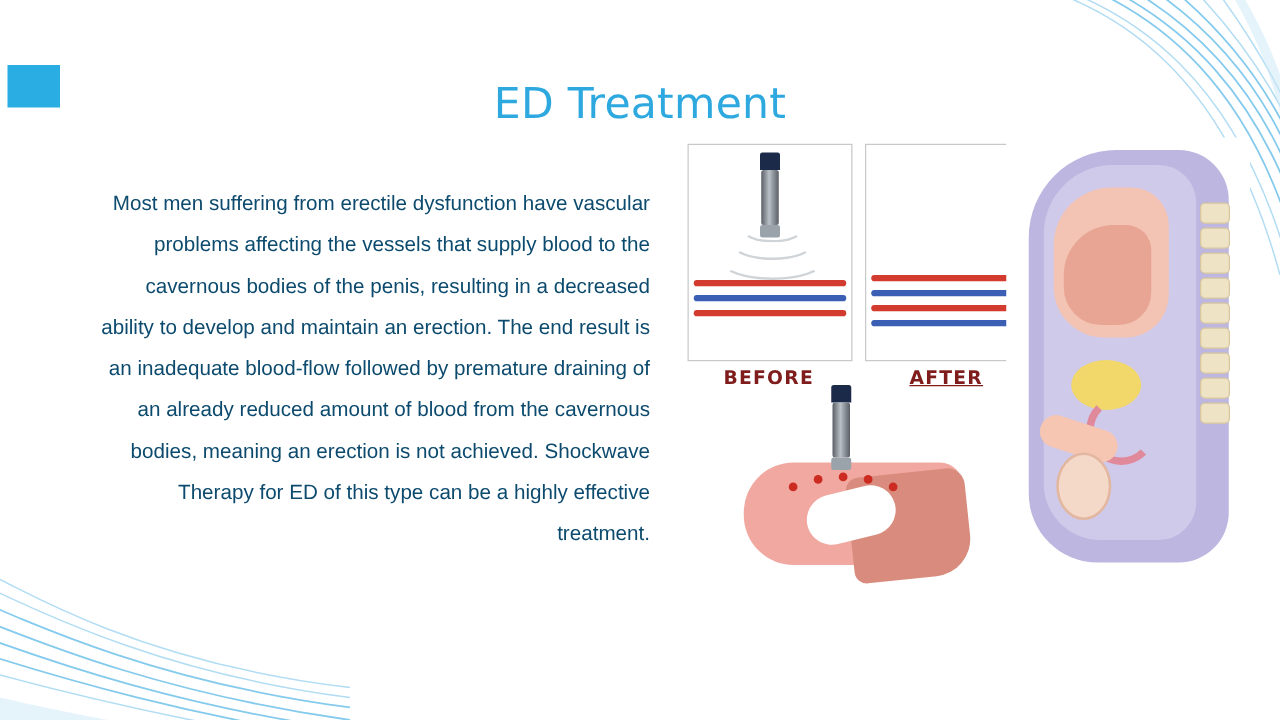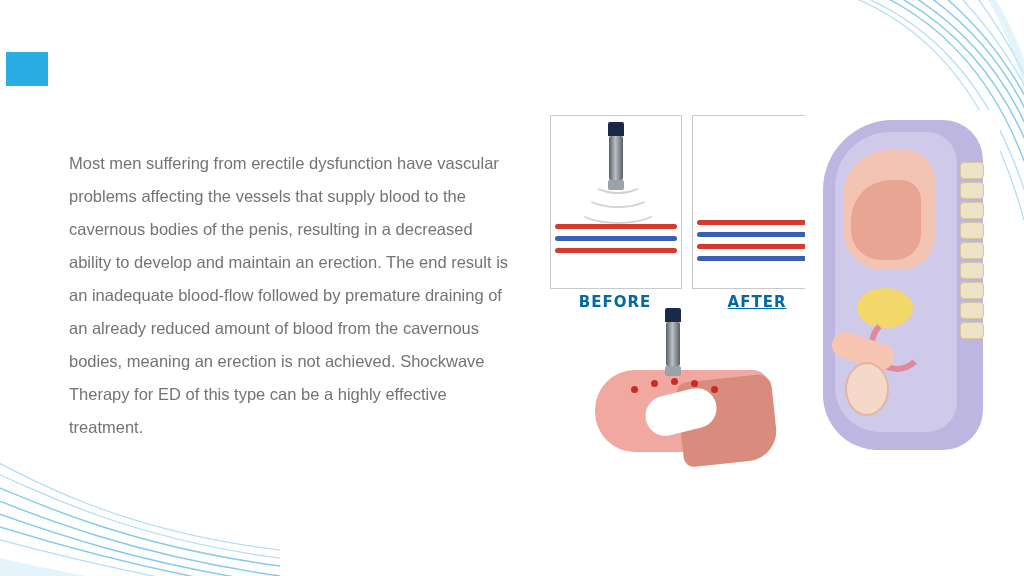--- a/index.html
+++ b/index.html
@@ -50,28 +50,28 @@
     font-size: 34px;
     color: #2ea9e0;
     font-family: "DejaVu Sans", sans-serif;
     font-weight: normal;
     letter-spacing: 0.2px;
   }
 
   
   .body-text {
     position: absolute;
-    left: 69px;
+    left: 80px;
     top: 130px;
     width: 440px;
     font-size: 16.5px;
     line-height: 33px;
-    color: #737373;
+    color: #0c4a6e;
     font-family: "Liberation Sans", sans-serif;
-    text-align: left;
+    text-align: right;
   }
 
   
   .figure {
     position: absolute;
     left: 530px;
     top: 110px;
     width: 470px;
     height: 370px;
   }
@@ -149,21 +149,21 @@
     border-radius: 50%;
   }
 
   .panel-caption {
     position: absolute;
     top: 178px;
     width: 130px;
     text-align: center;
     font-size: 15px;
     font-weight: bold;
-    color: #0369a1;
+    color: #7f1d1d;
     font-family: "DejaVu Sans", sans-serif;
     letter-spacing: 1px;
   }
   .panel-caption.before { left: 0; }
   .panel-caption.after { left: 142px; text-decoration: underline; }
 
   
   .lower-illu {
     position: absolute;
     left: 55px;
@@ -342,20 +342,21 @@
     <g fill="none" stroke="#a9d9f2" stroke-width="1.2" opacity="0.9">
       <path d="M-10 25 C 75 65, 165 112, 320 132"></path>
       <path d="M-10 10 C 70 55, 160 105, 320 124"></path>
       <path d="M-10 100 C 100 132, 210 156, 320 172"></path>
     </g>
     <path d="M-10 120 C 110 150, 220 168, 320 178 L 320 190 L -10 190 Z" fill="#cfe9f8" opacity="0.55"></path>
   </svg>
 
   <div class="accent-square"></div>
 
+  <h1 class="title">ED Treatment</h1>
 
   <p class="body-text">Most men suffering from erectile dysfunction have vascular problems affecting the vessels that supply blood to the cavernous bodies of the penis, resulting in a decreased ability to develop and maintain an erection. The end result is an inadequate blood-flow followed by premature draining of an already reduced amount of blood from the cavernous bodies, meaning an erection is not achieved. Shockwave Therapy for ED of this type can be a highly effective treatment.</p>
 
   <div class="figure">
 
     <div class="panel-row">
 
       <div class="panel before">
         <div class="tissue"></div>
         <div class="vessel-red" style="left:4px; top:108px; width:122px;"></div>

